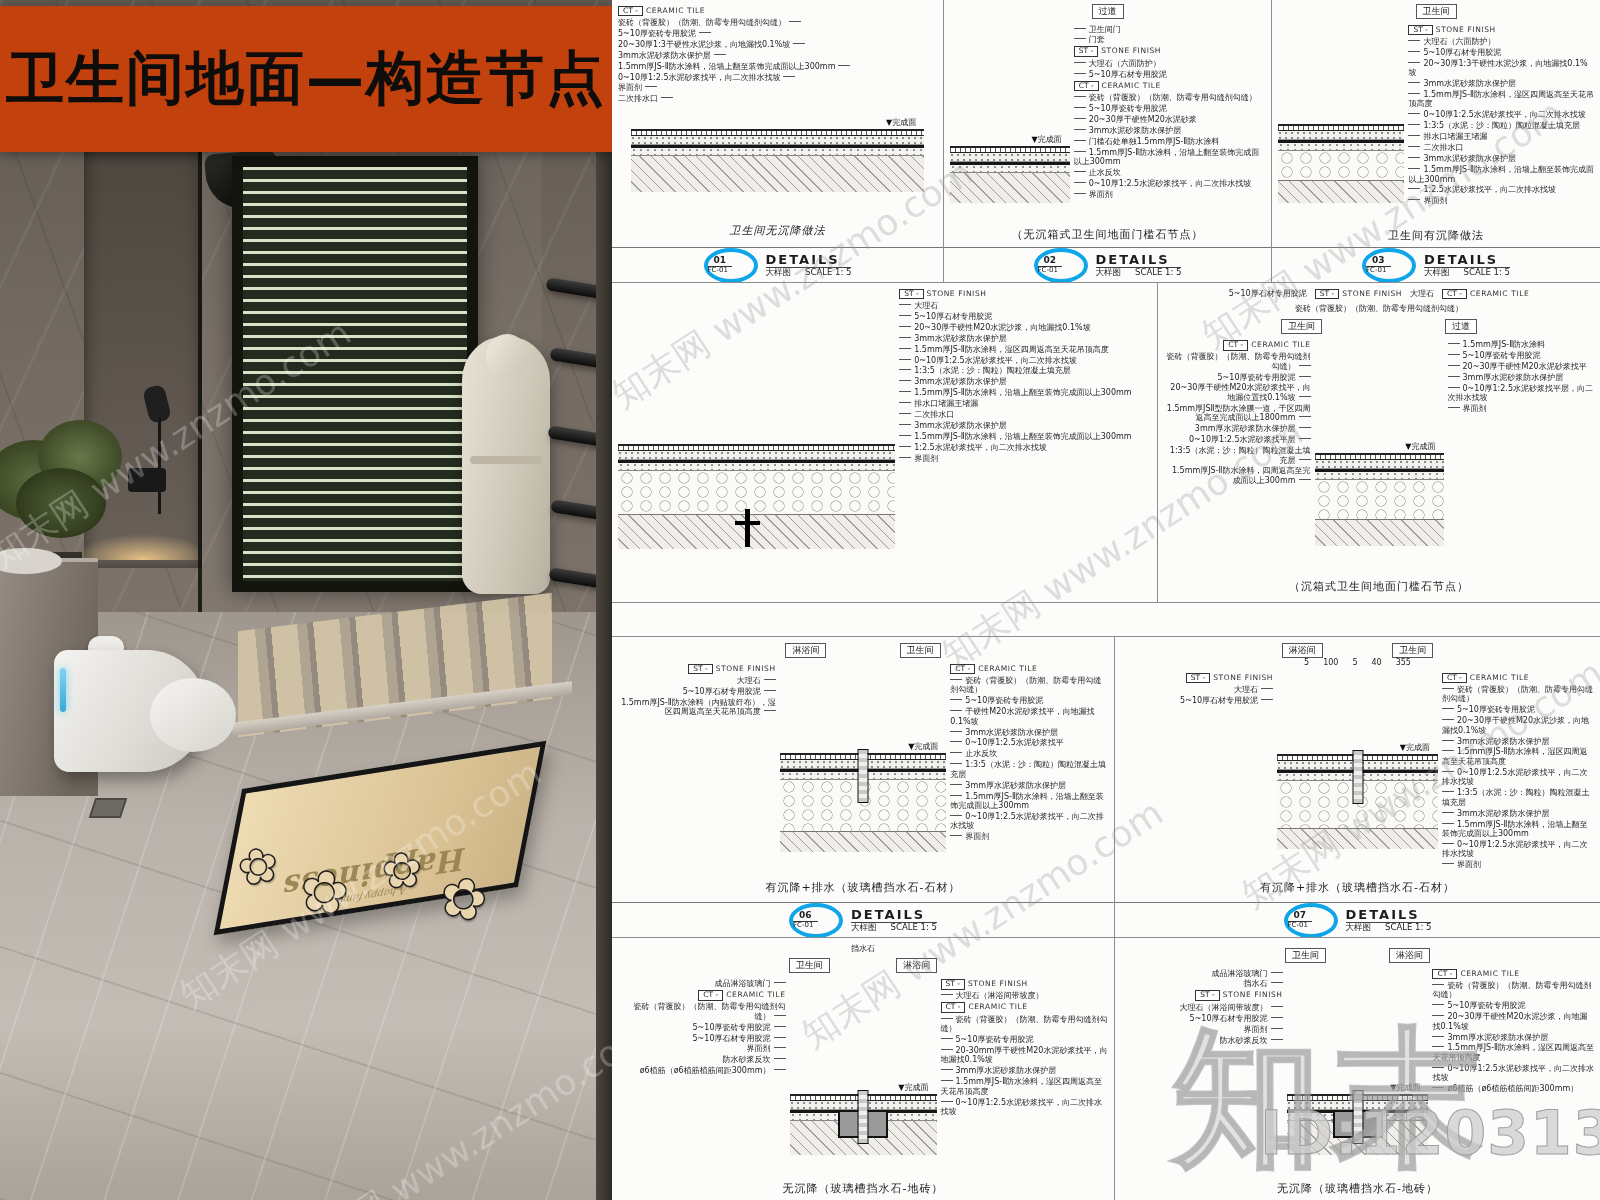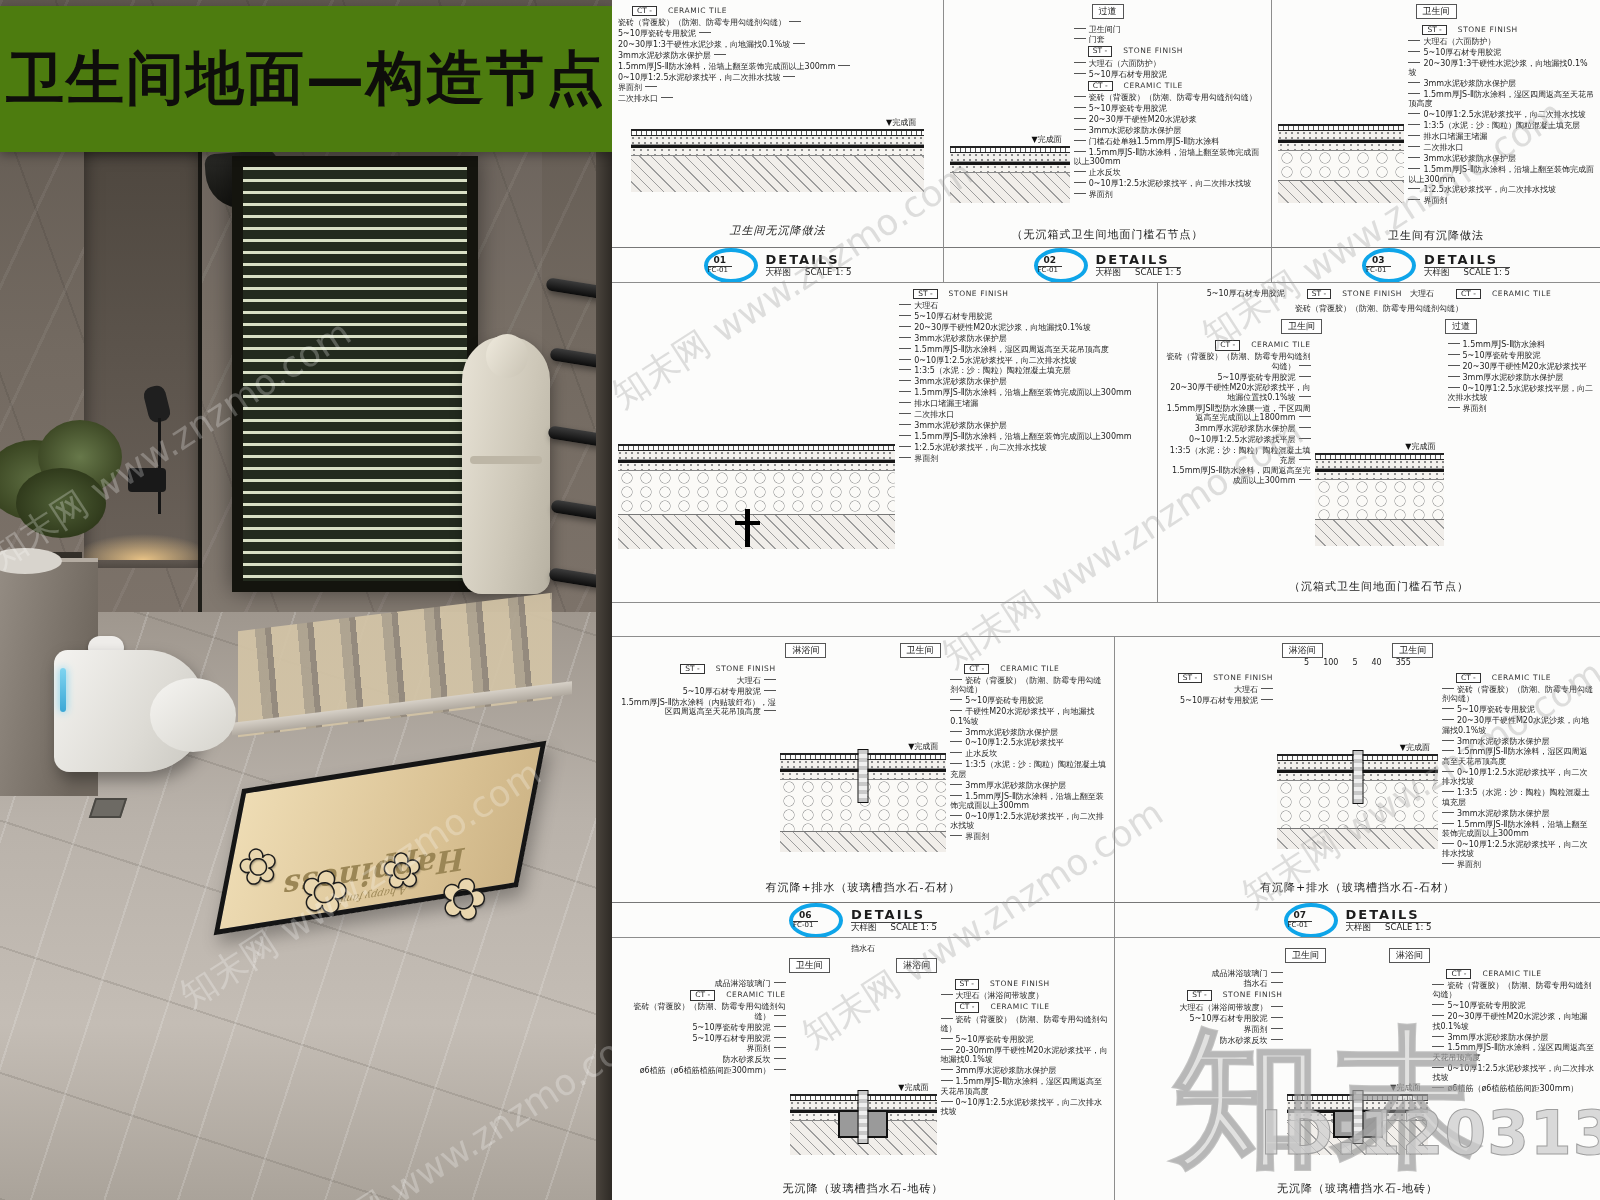--- a/index.html
+++ b/index.html
@@ -64,43 +64,43 @@
   .mat{position:absolute;left:226px;top:768px;width:298px;height:130px;border:5px solid #151515;
        transform:rotate(-9deg) skewX(-20deg);background:linear-gradient(100deg,#eedcb4,#d9c193 70%,#cdb486);
        box-shadow:6px 10px 16px rgba(0,0,0,.3);}
   .mat-inner{position:absolute;inset:4px;transform:rotate(180deg);text-align:center;color:#9b8655;}
   .mat-title{font-family:"DejaVu Serif",serif;font-size:30px;font-weight:bold;letter-spacing:1px;line-height:1.1;}
   .mat-sub{font-family:"DejaVu Serif",serif;font-style:italic;font-size:10px;}
   .flower{position:absolute;font-size:48px;color:#e9d6ae;-webkit-text-stroke:1.5px #1d1d1d;
           text-shadow:1px 2px 2px rgba(0,0,0,.35);}
   .edge{position:absolute;right:0;top:150px;width:16px;height:1050px;background:linear-gradient(90deg,#4a443d,#2e2a25);}
   
-  .banner{position:absolute;left:0;top:6px;width:100%;height:146px;background:#4d7c0f;
+  .banner{position:absolute;left:0;top:6px;width:100%;height:146px;background:#c2410c;
           display:flex;align-items:center;justify-content:center;box-shadow:0 3px 10px rgba(0,0,0,.35);}
   .banner span{font-size:58px;font-weight:900;color:#0e0d0b;letter-spacing:2px;white-space:nowrap;}
   
   .sheet{position:absolute;left:612px;top:0;width:988px;height:1200px;background:#fcfcfb;}
   .panel{position:absolute;border-right:1px solid #8d8d8d;border-bottom:1px solid #8d8d8d;box-sizing:border-box;
          overflow:hidden;background:#fcfcfb;}
   .panel.noR{border-right:none;}  .panel.noB{border-bottom:none;}
   .rooms{display:flex;justify-content:space-evenly;padding:4px 0 0;}
   .room{border:1px solid #555;font-size:9px;padding:0 6px;color:#222;background:#fff;}
   .draw{position:relative;display:flex;gap:4px;padding:4px 6px;box-sizing:border-box;}
   .callouts{flex:1.15;min-width:0;font-size:8px;line-height:1.18;color:#1d1d1d;}
   .callout{margin:1.5px 0;position:relative;}
   .callouts.right .callout:before{content:"";display:inline-block;width:12px;border-top:1px solid #555;
       vertical-align:3px;margin-right:3px;}
   .callouts.left{text-align:right;}
   .callouts.left .callout:after{content:"";display:inline-block;width:12px;border-top:1px solid #555;
       vertical-align:3px;margin-left:3px;}
   .callouts.top{display:flex;flex-wrap:wrap;gap:2px 8px;justify-content:center;text-align:center;flex:none;}
   .callouts.top .callout:before,.callouts.top .callout:after{display:none;}
   .callout.tagline:before,.callout.tagline:after{display:none !important;}
-  .tagbox{display:inline-block;border:1px solid #333;padding:0 4px;font-size:7.5px;background:#fff;margin:0 3px 0 14px;}
-  .tagtxt{font-size:7.5px;letter-spacing:.6px;color:#333;margin-left:8px;}
+  .tagbox{display:inline-block;border:1px solid #333;padding:0 4px;font-size:7.5px;background:#fff;margin:0 3px 0 0;}
+  .tagtxt{font-size:7.5px;letter-spacing:.6px;color:#333;}
   .mid{position:relative;flex:0 0 auto;display:flex;flex-direction:column;justify-content:flex-end;}
   .stack{width:100%;}
   .ly{width:100%;box-sizing:border-box;}
   .ly.t{height:7px;border-top:2px solid #222;border-bottom:1px solid #222;
         background:repeating-linear-gradient(90deg,#555 0 1px,transparent 1px 5px);}
   .ly.m{height:9px;background:radial-gradient(circle at 2px 2px,#8a8a8a .8px,transparent 1.2px) 0 0/6px 5px,#f3f1ed;
         border-bottom:1px solid #999;}
   .ly.w{height:3px;background:#161616;}
   .ly.s{height:8px;background:radial-gradient(circle at 3px 2px,#909090 .7px,transparent 1.1px) 0 0/7px 5px,#f6f4f0;
         border-bottom:1px solid #888;}

